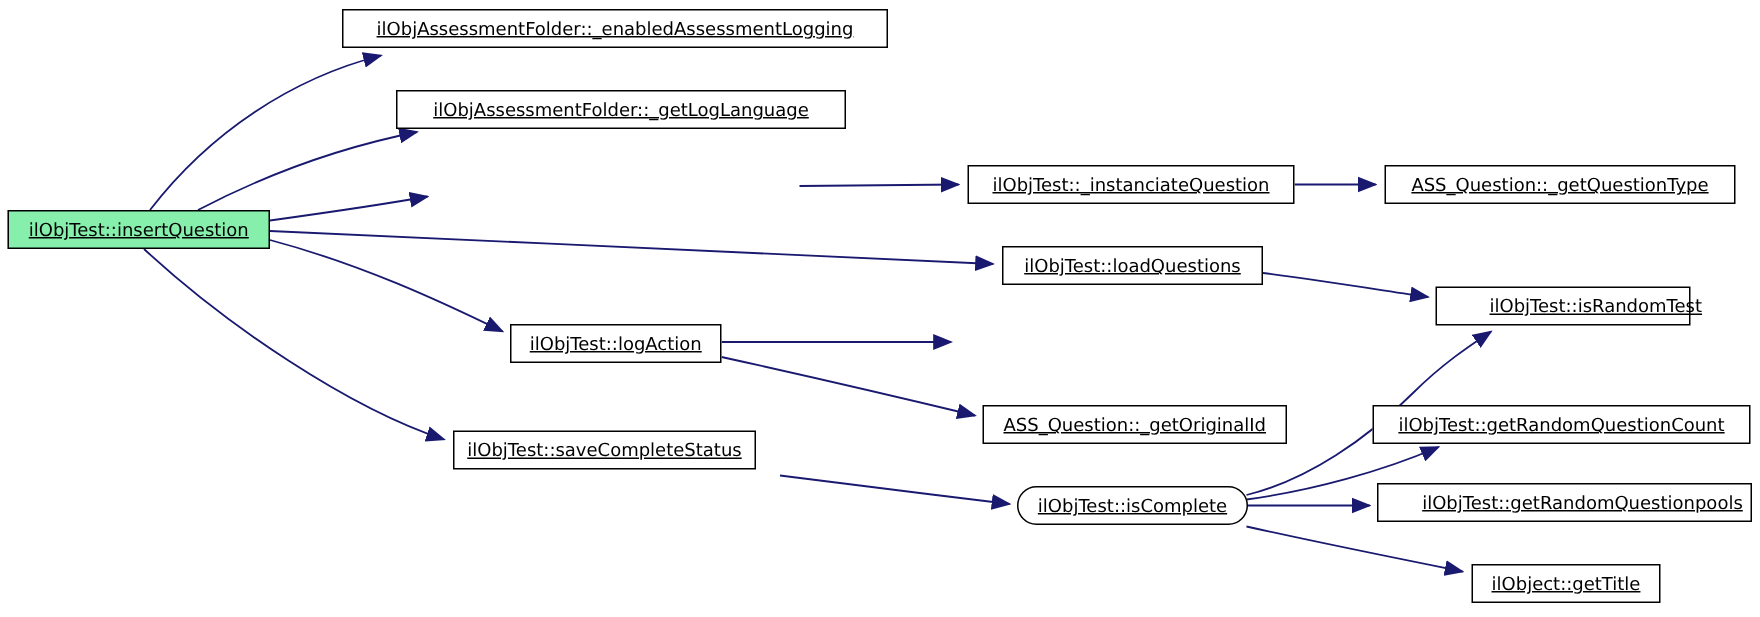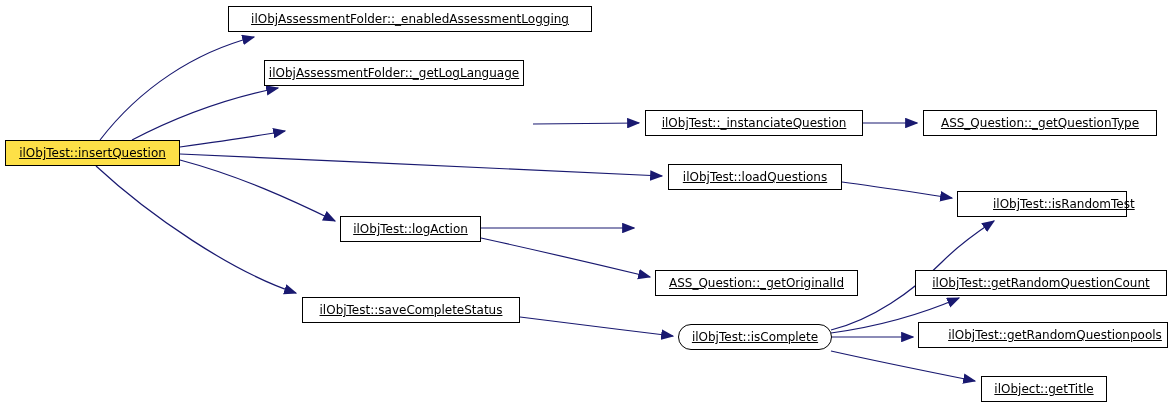--- a/index.html
+++ b/index.html
@@ -34,21 +34,21 @@
     color: #000000;
     font-size: 12px;
     line-height: 24px;
     text-align: center;
     white-space: nowrap;
     z-index: 1;
     cursor: pointer;
     text-decoration: underline;
   }
   .node.focus {
-    background: #fde047;
+    background: #86efac;
     cursor: default;
   }
 </style>
 </head>
 <body>
 
 <div class="canvas">
 
   <svg class="edge-layer" width="1173" height="411">
     <defs>
@@ -71,26 +71,26 @@
     <path class="edge" marker-end="url(#arr)" d="M 831,330 C 872,320 912,292 942,262 C 962,242 982,229 994,221"></path>
     <path class="edge" marker-end="url(#arr)" d="M 831,333 C 875,327 922,314 959,298"></path>
     <path class="edge" marker-end="url(#arr)" d="M 831,337 L 913,337"></path>
     <path class="edge" marker-end="url(#arr)" d="M 831,351 C 880,362 930,372 975,381"></path>
   </svg>
 
   <div class="node focus" style="left:5px; top:140px; width:175px; height:26px;">ilObjTest::insertQuestion</div>
 
   <div class="node" style="left:228px; top:6px; width:364px; height:26px;">ilObjAssessmentFolder::_enabledAssessmentLogging</div>
 
-  <div class="node" style="left:264px; top:60px; width:260px; height:26px;">ilObjAssessmentFolder::_getLogLanguage</div>
+  <div class="node" style="left:264px; top:60px; width:300px; height:26px;">ilObjAssessmentFolder::_getLogLanguage</div>
 
 
   <div class="node" style="left:340px; top:216px; width:141px; height:26px;">ilObjTest::logAction</div>
 
-  <div class="node" style="left:302px; top:297px; width:218px; height:26px;">ilObjTest::saveCompleteStatus</div>
+  <div class="node" style="left:302px; top:287px; width:202px; height:26px;">ilObjTest::saveCompleteStatus</div>
 
   <div class="node" style="left:645px; top:110px; width:218px; height:26px;">ilObjTest::_instanciateQuestion</div>
 
   <div class="node" style="left:668px; top:164px; width:174px; height:26px;">ilObjTest::loadQuestions</div>
 
 
   <div class="node" style="left:655px; top:270px; width:203px; height:26px;">ASS_Question::_getOriginalId</div>
 
   <div class="node" style="left:678px; top:324px; width:154px; height:26px;border-radius:13px;">ilObjTest::isComplete</div>
 

